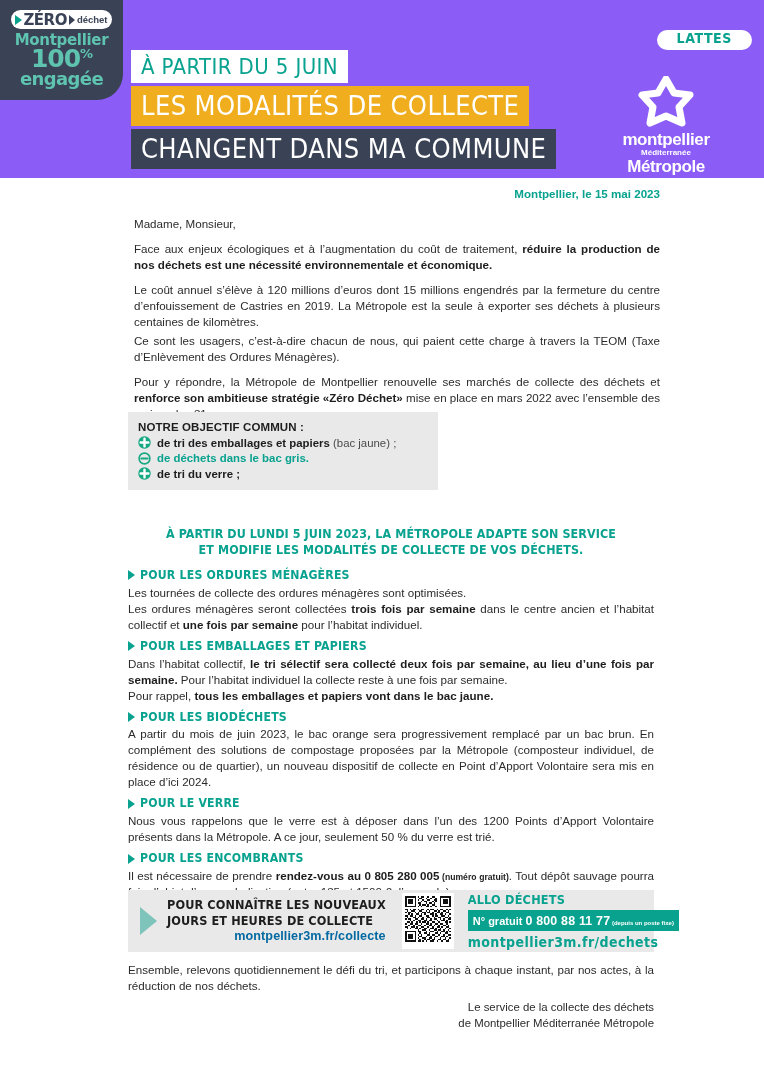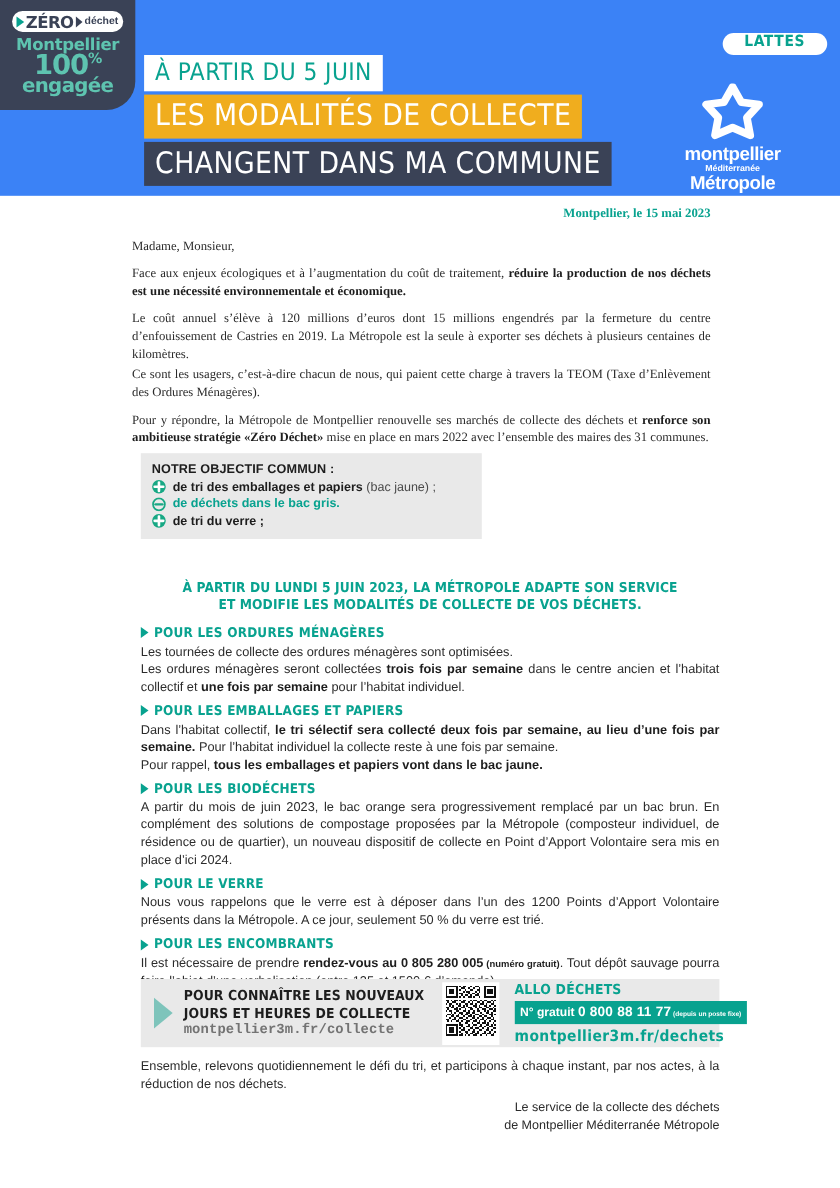--- a/index.html
+++ b/index.html
@@ -7,21 +7,21 @@
     width: 764px; height: 1080px;
     background: #ffffff;
     font-family: "Liberation Sans", sans-serif;
     overflow: hidden;
   }
   .page { position: relative; width: 764px; height: 1080px; background:#fff; }
 
   
   .header {
     position: absolute; left: 0; top: 0; width: 764px; height: 178px;
-    background: #3b82f6;
+    background: #8b5cf6;
   }
   .logo-badge {
     position: absolute; left: 0; top: 0; width: 123px; height: 100px;
     background: #3a4256;
     border-bottom-right-radius: 26px;
     color: #fff; text-align: center;
   }
   .zero-pill {
     position: absolute; left: 11px; top: 10px;
     width: 101px; height: 19px;
@@ -86,23 +86,23 @@
     font-weight: 400; letter-spacing: 0.4px; }
   .t1 { background: #ffffff; color: #08a28f; font-size: 22px;
         padding: 4px 10px 4px 10px; }
   .t2 { background: #f0ad1e; color: #ffffff; font-size: 27px;
         padding: 4px 10px 5px 10px; margin-top: 3px; }
   .t3 { background: #3a4256; color: #ffffff; font-size: 27px;
         padding: 4px 10px 5px 10px; margin-top: 3px; }
 
   
   .body-wrap {
-    position: absolute; left: 120px; top: 186px; width: 526px;
+    position: absolute; left: 134px; top: 186px; width: 526px;
     color: #2b2b2b; font-size: 11.6px; line-height: 1.38;
-    font-family: Liberation Serif, serif;
+    font-family: Liberation Sans, sans-serif;
   }
   .date-line {
     text-align: right; color: #08a28f; font-weight: 700; font-size: 11.6px;
     margin-bottom: 14px;
   }
   p.para { margin-bottom: 9px; text-align: justify; }
   p.tight { margin-bottom: 0px; text-align: justify; }
   b { font-weight: 700; color: #1d1d1d; }
 
   
@@ -152,23 +152,23 @@
   }
   .cb-arrow {
     width: 0; height: 0; border-left: 17px solid #7ec4bb;
     border-top: 14px solid transparent; border-bottom: 14px solid transparent;
     margin-left: 12px; margin-right: 10px; flex: 0 0 auto;
   }
   .cb-left { flex: 0 0 auto; }
   .cb-l1, .cb-l2 { font-size: 12.6px; font-weight: 700; color: #1d1d1d;
       line-height: 1.22; letter-spacing: 0.1px;
       font-family: "DejaVu Sans Condensed", "Liberation Sans", sans-serif;}
-  .cb-url { font-size: 12.6px; font-weight: 700; color: #737373;
+  .cb-url { font-size: 12.6px; font-weight: 700; color: #0369a1;
       line-height: 1.35; letter-spacing: 0.1px;
-      font-family: Liberation Mono, monospace;}
+      font-family: Liberation Sans, sans-serif; text-align: right;}
   .qr-holder { flex: 0 0 auto; margin-left: 16px; margin-right: 14px;
       background: #fff; padding: 3px; }
   .cb-right { flex: 1 1 auto; }
   .cb-allo { font-size: 12.6px; font-weight: 700; color: #08a28f;
       letter-spacing: 0.2px; line-height: 1.2;
       font-family: "DejaVu Sans Condensed", "Liberation Sans", sans-serif;}
   .cb-num-band { background: #08a28f; color: #ffffff; display: inline-block;
       padding: 1px 5px 2px 5px; margin-top: 2px; white-space: nowrap; }
   .cb-num-band .pre { font-size: 11px; font-weight: 600; }
   .cb-num-band .num { font-size: 12.4px; font-weight: 800; letter-spacing: 0.2px; }

